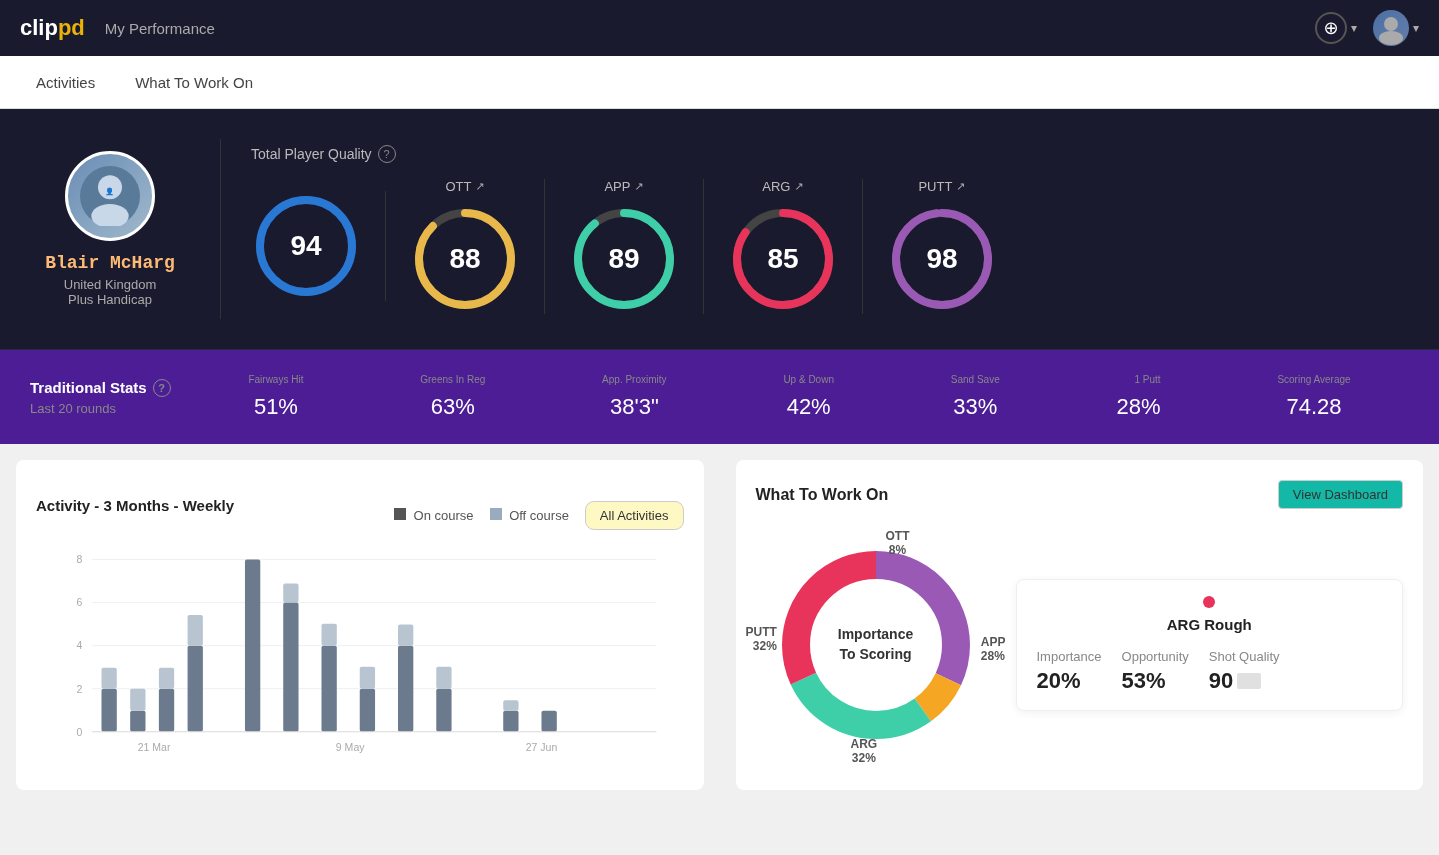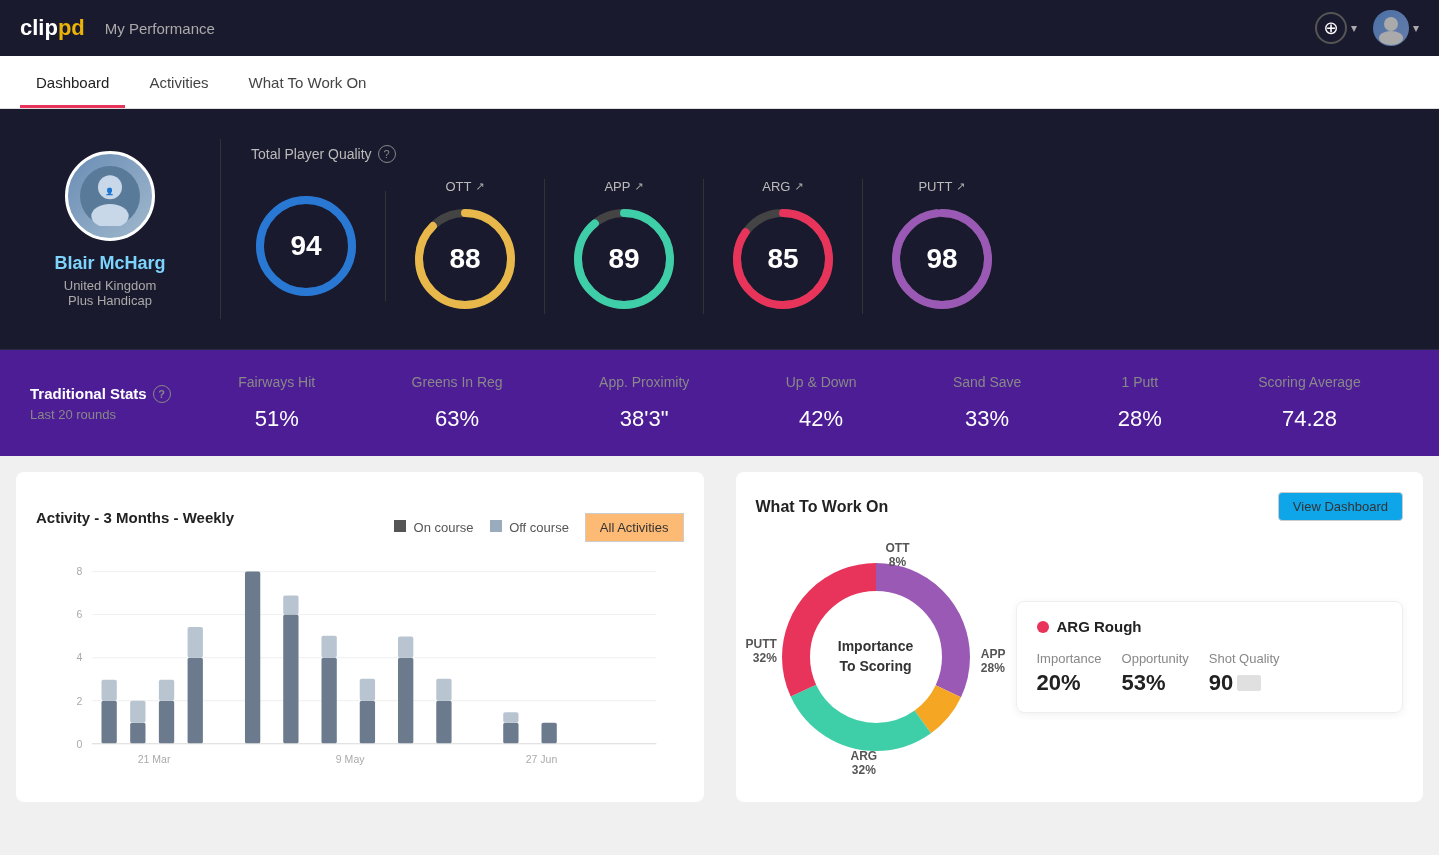--- a/index.html
+++ b/index.html
@@ -99,25 +99,26 @@
       align-items: center;
       justify-content: center;
       overflow: hidden;
       border: 3px solid #fff;
     }
     .profile-avatar svg {
       width: 60px;
       height: 60px;
     }
     .profile-name {
-      color: #7dd3fc;
+      color: #fdba74;
       font-size: 18px;
       font-weight: bold;
       margin-top: 12px;
       text-align: center;
+      font-family: Liberation Mono, monospace;
     }
     .profile-country {
       color: #aaa;
       font-size: 13px;
       margin-top: 4px;
     }
     .profile-handicap {
       color: #aaa;
       font-size: 13px;
     }
@@ -230,22 +231,23 @@
     .stats-items {
       flex: 1;
       display: flex;
       justify-content: space-around;
     }
     .stat-item {
       text-align: center;
     }
     .stat-label {
       color: #888;
-      font-size: 14px;
-      margin-bottom: 16px;
+      font-size: 10px;
+      margin-bottom: 9px;
+      text-align: right;
     }
     .stat-value {
       color: #fff;
       font-size: 22px;
       font-weight: 300;
     }
 
     
     .bottom-panels {
       display: flex;
@@ -284,25 +286,25 @@
       color: #555;
     }
     .legend-dot {
       width: 12px;
       height: 12px;
       display: inline-block;
       margin-right: 4px;
     }
     .all-activities-btn {
       border: 1px solid #ccc;
-      background: #fdba74;
+      background: #fef9c3;
       padding: 6px 14px;
       font-size: 13px;
       cursor: pointer;
-      border-radius: 0;
+      border-radius: 9px;
       color: #333;
     }
 
     .chart-area {
       position: relative;
       height: 220px;
       margin-top: 10px;
     }
 
     
@@ -312,21 +314,21 @@
       justify-content: space-between;
       margin-bottom: 16px;
     }
     .work-title {
       font-size: 16px;
       font-weight: 600;
       color: #222;
     }
     .view-dashboard-btn {
       border: 1px solid #ccc;
-      background: #0ea5e9;
+      background: #14b8a6;
       padding: 6px 14px;
       font-size: 13px;
       cursor: pointer;
       border-radius: 4px;
       color: #333;
     }
     .work-content {
       display: flex;
       align-items: center;
       gap: 20px;
@@ -340,20 +342,21 @@
       box-shadow: 0 2px 8px rgba(0,0,0,0.06);
     }
     .work-card-title {
       display: flex;
       align-items: center;
       gap: 8px;
       font-size: 15px;
       font-weight: 600;
       color: #222;
       margin-bottom: 16px;
+      flex-direction: column;
     }
     .work-card-dot {
       width: 12px;
       height: 12px;
       border-radius: 50%;
       background: #e8335a;
     }
     .work-card-metrics {
       display: flex;
       gap: 20px;
@@ -402,21 +405,20 @@
             <circle cx="18" cy="14" r="7" fill="#aaa"></circle>
             <ellipse cx="18" cy="28" rx="12" ry="7" fill="#aaa"></ellipse>
           </svg>
       </div>
       <span style="color:#aaa;font-size:12px;">▾</span>
     </div>
   </div>
 </div>
 
 <div class="nav-tabs">
-  <div class="nav-tab active">Dashboard</div>
   <div class="nav-tab">Activities</div>
   <div class="nav-tab">What To Work On</div>
 </div>
 
 <div class="hero">
 
   <div class="profile-section">
     <div class="profile-avatar">
       <svg viewBox="0 0 90 90" width="90" height="90">
         <circle cx="45" cy="45" r="45" fill="#5a7a9a"></circle>

